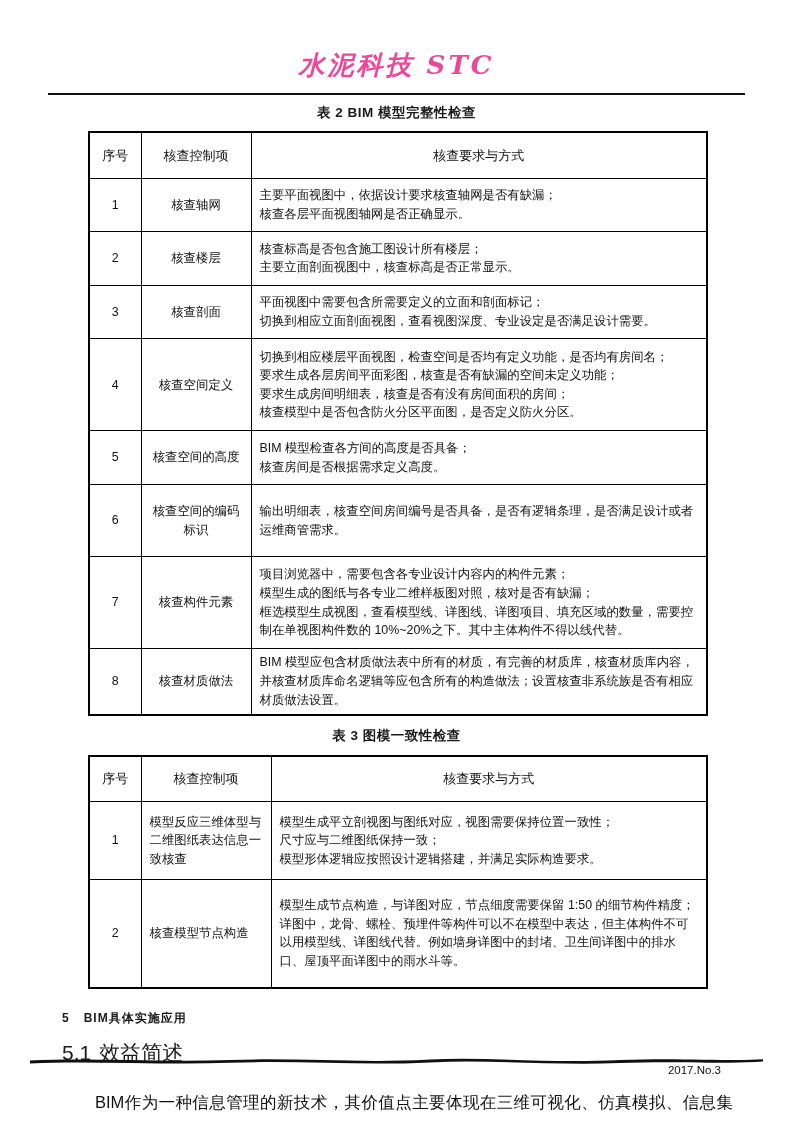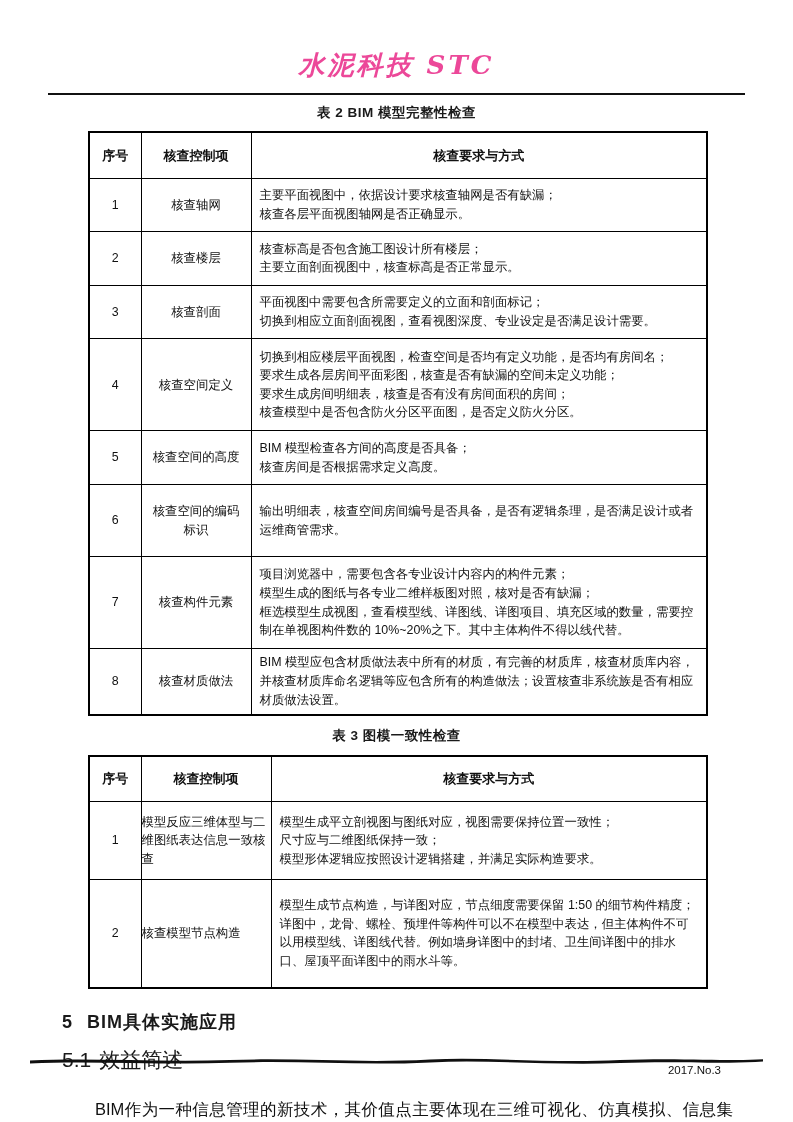--- a/index.html
+++ b/index.html
@@ -55,39 +55,39 @@
   }
   table.check-table td, table.check-table th {
     border: 1.2px solid #000;
     vertical-align: middle;
     line-height: 1.5;
   }
   table.check-table { border: 2px solid #000; }
   col.c-no   { width: 52px; }
   col.c-item { width: 110px; }
   #table3 col.c-item { width: 130px; }
-  th.h-cell { font-weight: bold; text-align: center; height: 46px; font-size: 13px; }
+  th.h-cell { font-weight: normal; text-align: center; height: 46px; font-size: 13px; }
   td.no-cell { text-align: center; }
   td.item-cell { text-align: center; padding: 17px 6px; }
-  #table3 td.item-cell { text-align: left; padding: 4px 0; }
+  #table3 td.item-cell { text-align: left; padding: 4px 8px; }
   td.req-cell {
     text-align: left;
     padding: 0 8px;
     white-space: pre-line;
   }
   #table2 tr.r-2l td { height: 51px; }
   #table2 tr.r-4l td { height: 92px; }
   #table2 tr.r-3l td { height: 66px; }
   #table3 tr.r-3l td { height: 78px; }
   #table3 tr.r-5l td { height: 108px; }
 
   
   .sec-wrap { margin: 14px 60px 0 62px; }
   .h-sec1 {
-    font-size: 18px;
+    font-size: 12px;
     font-weight: bold;
     letter-spacing: 1px;
     margin-top: 21px;
   }
   .h-sec1 .sec-no { margin-right: 14px; }
   .h-sec2 {
     font-size: 21px;
     font-weight: normal;
     margin-top: 12px;
   }

